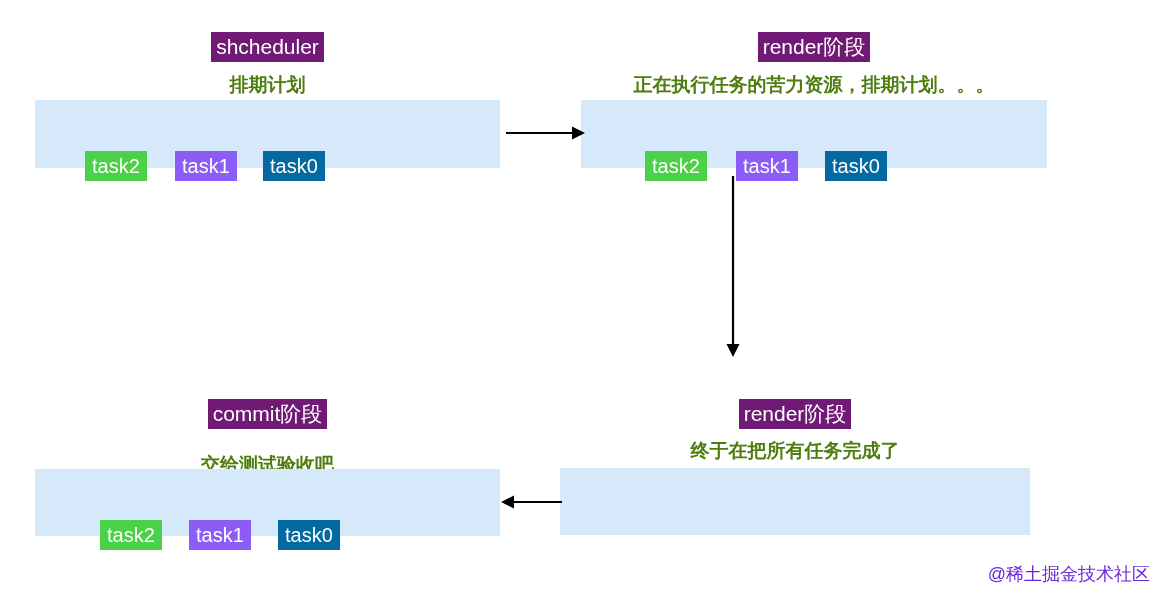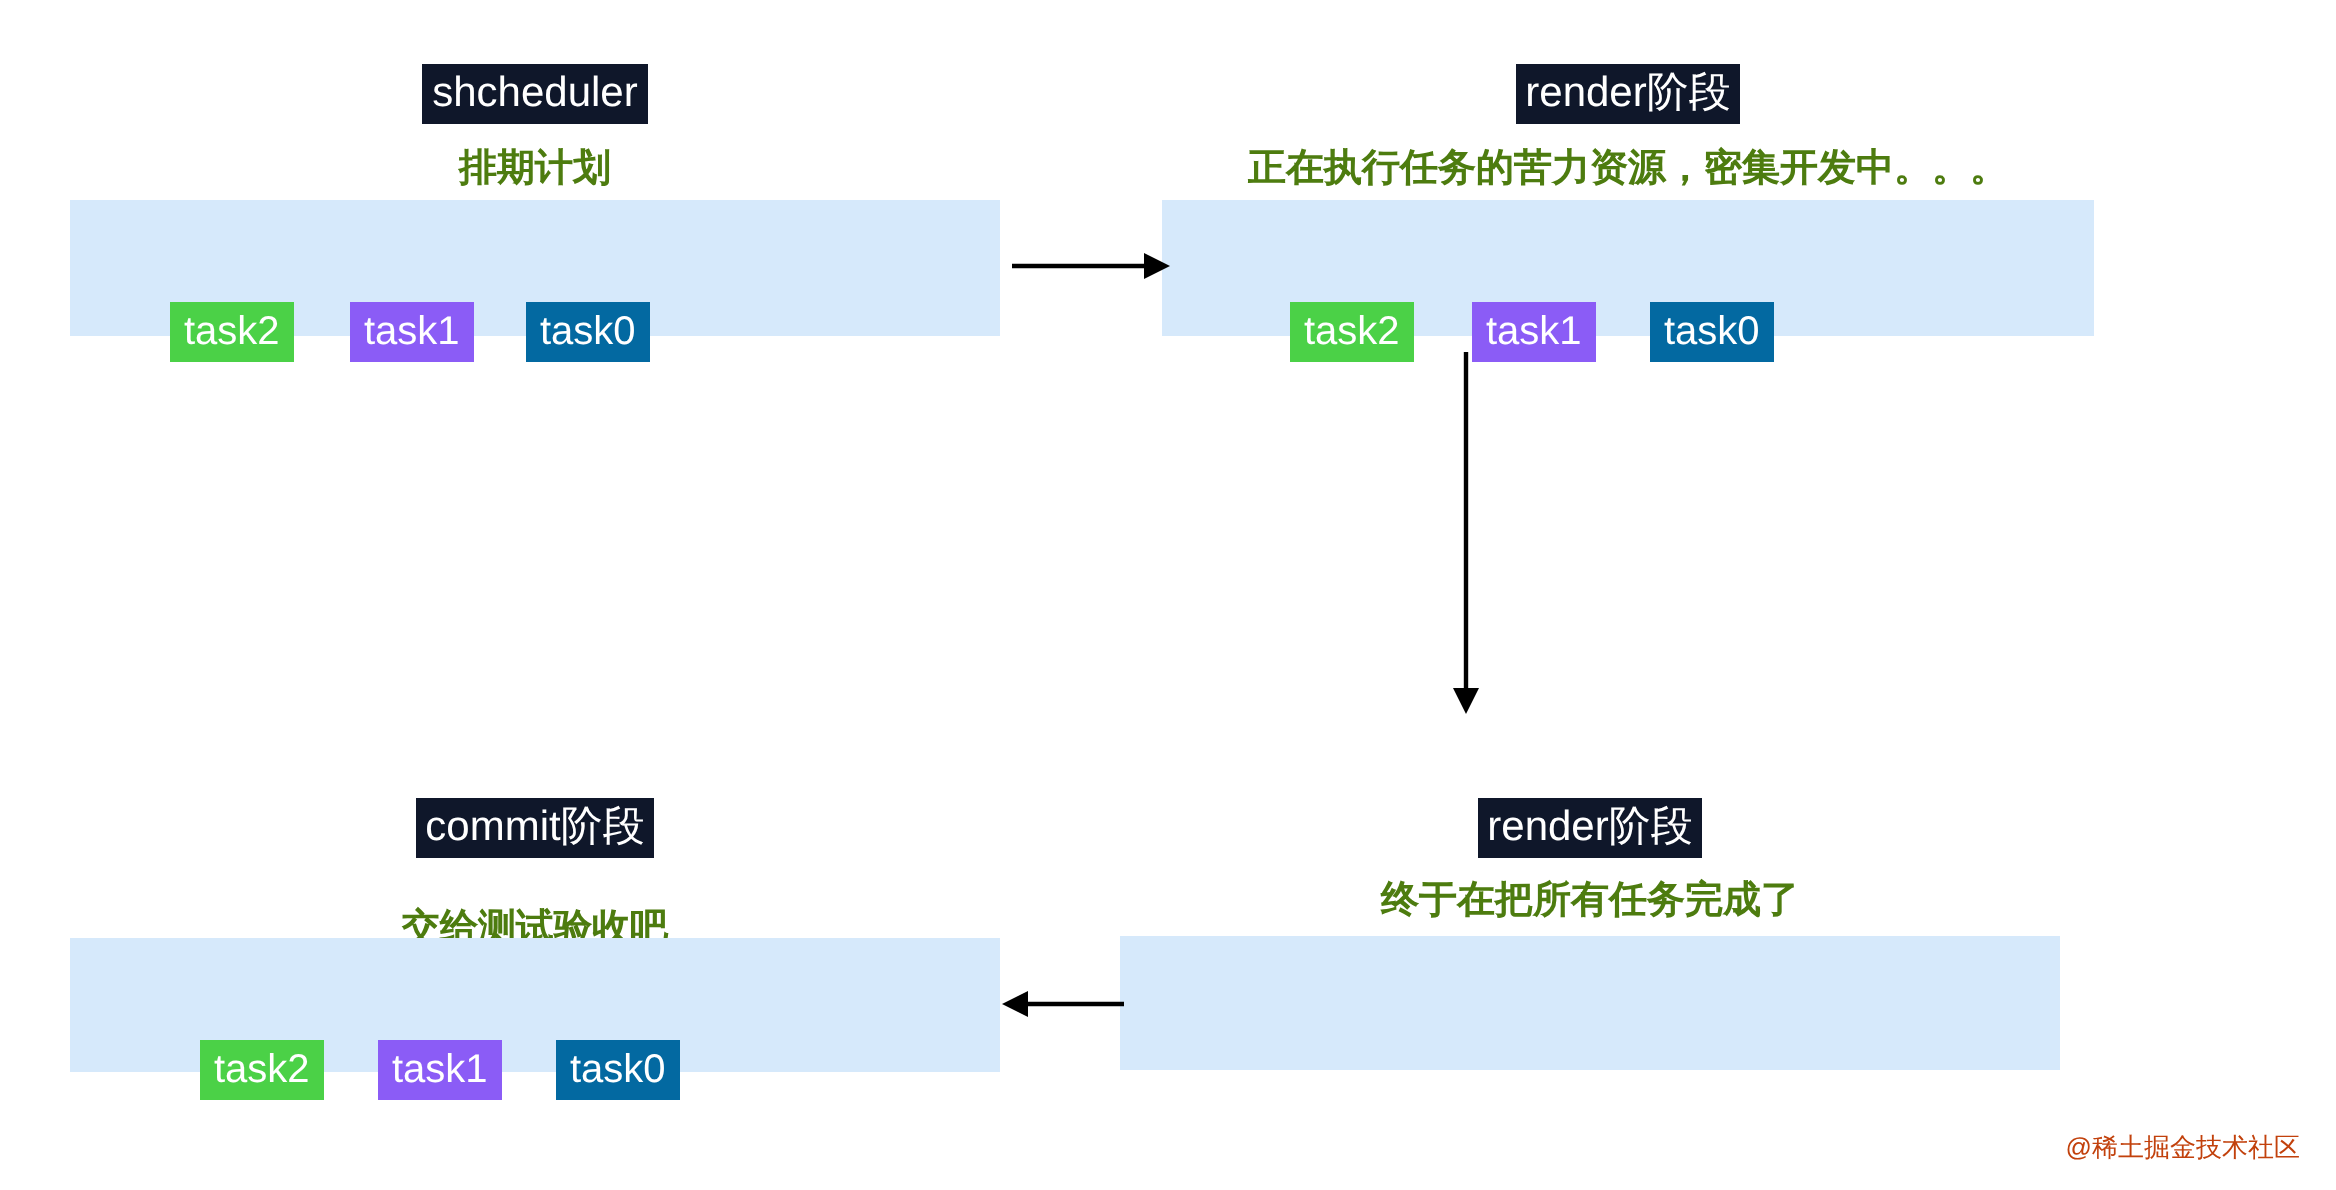--- a/index.html
+++ b/index.html
@@ -24,21 +24,21 @@
   .stage-title {
     position: absolute;
     left: 0;
     top: 0;
     width: 100%;
     text-align: center;
     line-height: 0;
   }
   .stage-title .hl {
     display: inline-block;
-    background: #0f172a;
+    background: #701a75;
     color: #ffffff;
     font-size: 21px;
     line-height: 30px;
     padding: 0 5px;
     white-space: nowrap;
     letter-spacing: 0px;
   }
   .stage-sub {
     position: absolute;
     left: 0;
@@ -74,22 +74,22 @@
 
   
   .arrow { position: absolute; }
   .arrow svg { display: block; }
 
   
   .watermark {
     position: absolute;
     right: 18px;
     bottom: 10px;
-    color: #c2410c;
-    font-size: 13px;
+    color: #6d28d9;
+    font-size: 18px;
     line-height: 22px;
     white-space: nowrap;
   }
 </style>
 </head>
 <body>
 
 <div id="canvas">
 
   <div class="stage" style="left:35px; top:32px; width:465px;">
@@ -101,21 +101,21 @@
       <span class="task green" style="left:50px; top:19px;">task2</span>
       <span class="task pink" style="left:140px; top:19px;">task1</span>
       <span class="task red" style="left:228px; top:19px;">task0</span>
     </div>
   </div>
 
   <div class="stage" style="left:581px; top:32px; width:466px;">
     <div class="stage-title" style="top:0;">
       <span class="hl">render阶段</span>
     </div>
-    <div class="stage-sub" style="top:40px;">正在执行任务的苦力资源，密集开发中。。。</div>
+    <div class="stage-sub" style="top:40px;">正在执行任务的苦力资源，排期计划。。。</div>
     <div class="stage-box" style="left:0; top:68px; width:466px; height:68px;">
       <span class="task green" style="left:64px; top:19px;">task2</span>
       <span class="task pink" style="left:155px; top:19px;">task1</span>
       <span class="task red" style="left:244px; top:19px;">task0</span>
     </div>
   </div>
 
   <div class="stage" style="left:35px; top:399px; width:465px;">
     <div class="stage-title" style="top:0;">
       <span class="hl">commit阶段</span>

